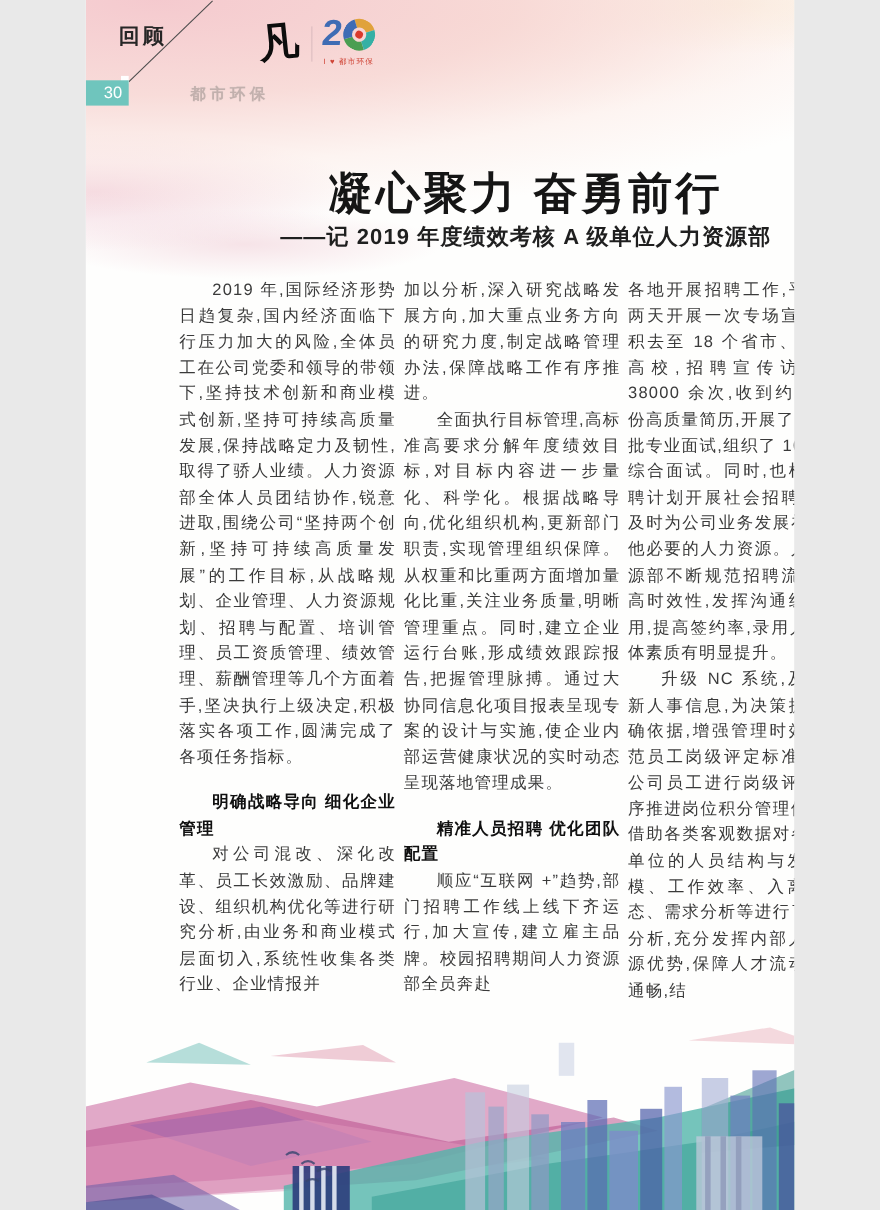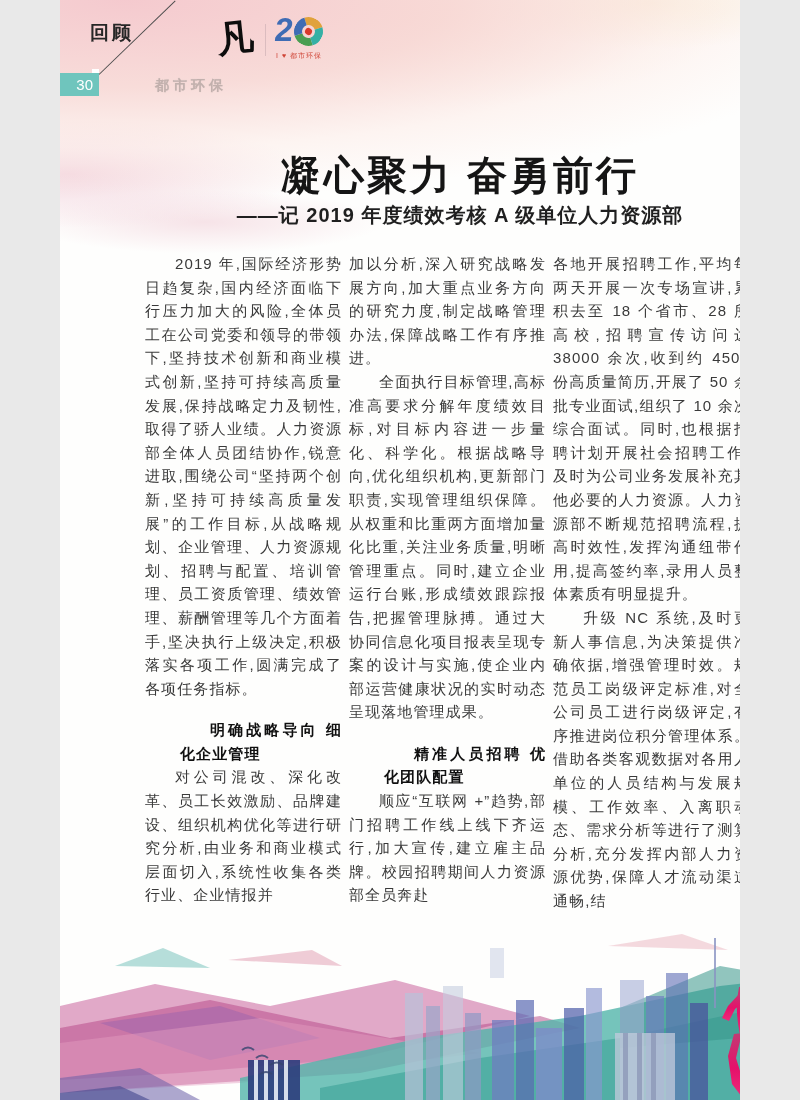--- a/index.html
+++ b/index.html
@@ -1,17 +1,17 @@
 <!DOCTYPE html>
 <html><head>
 <meta charset="utf-8">
 <style>
   html,body{margin:0;padding:0;}
   body{font-family:"Liberation Sans","DejaVu Sans",sans-serif;background:#e9e9e9;}
-  #page{position:relative;width:644px;height:1100px;background:#fefefd;overflow:hidden;margin:0 auto;padding-left:36px;}
+  #page{position:relative;width:644px;height:1100px;background:#fefefd;overflow:hidden;margin:0 auto;}
 
   
   .header-wash{position:absolute;left:0;top:0;width:800px;height:300px;pointer-events:none;
     background:
       radial-gradient(120% 85% at 8% 0%, rgba(244,199,204,.95) 0%, rgba(247,214,211,.85) 34%, rgba(252,234,229,.5) 58%, rgba(255,255,255,0) 78%),
       radial-gradient(55% 42% at 44% 6%, rgba(250,224,213,.65), rgba(255,255,255,0) 72%),
       radial-gradient(30% 22% at 74% 1%, rgba(248,238,215,.85), rgba(255,255,255,0) 70%),
       radial-gradient(42% 25% at 1% 58%, rgba(242,209,219,.85), rgba(255,255,255,0) 72%),
       radial-gradient(30% 14% at 18% 74%, rgba(240,205,214,.55), rgba(255,255,255,0) 75%);
   }
@@ -32,21 +32,21 @@
 
   
   .title{position:absolute;left:60px;top:148px;width:680px;text-align:center;font-size:40px;font-weight:800;color:#151515;letter-spacing:3px;}
   .subtitle{position:absolute;left:60px;top:202px;width:680px;text-align:center;font-size:20px;font-weight:600;color:#1f1f1f;letter-spacing:1px;}
 
   
   .columns{position:absolute;left:85px;top:252px;width:613px;display:flex;gap:7px;}
   .col{width:197px;}
   .para{margin:0;font-size:15px;line-height:23.6px;letter-spacing:1.1px;text-align:justify;color:#3a3a3a;}
   .indent{text-indent:2em;}
-  .heading{font-weight:bold;color:#101010;margin-top:18px;margin-left:35px;}
+  .heading{font-weight:bold;color:#101010;margin-top:18px;}
 
   
   .footer-art{position:absolute;left:0;top:888px;width:800px;height:212px;}
 </style>
 </head>
 <body>
 
 <div id="page">
 
   <div class="header-wash"></div>

